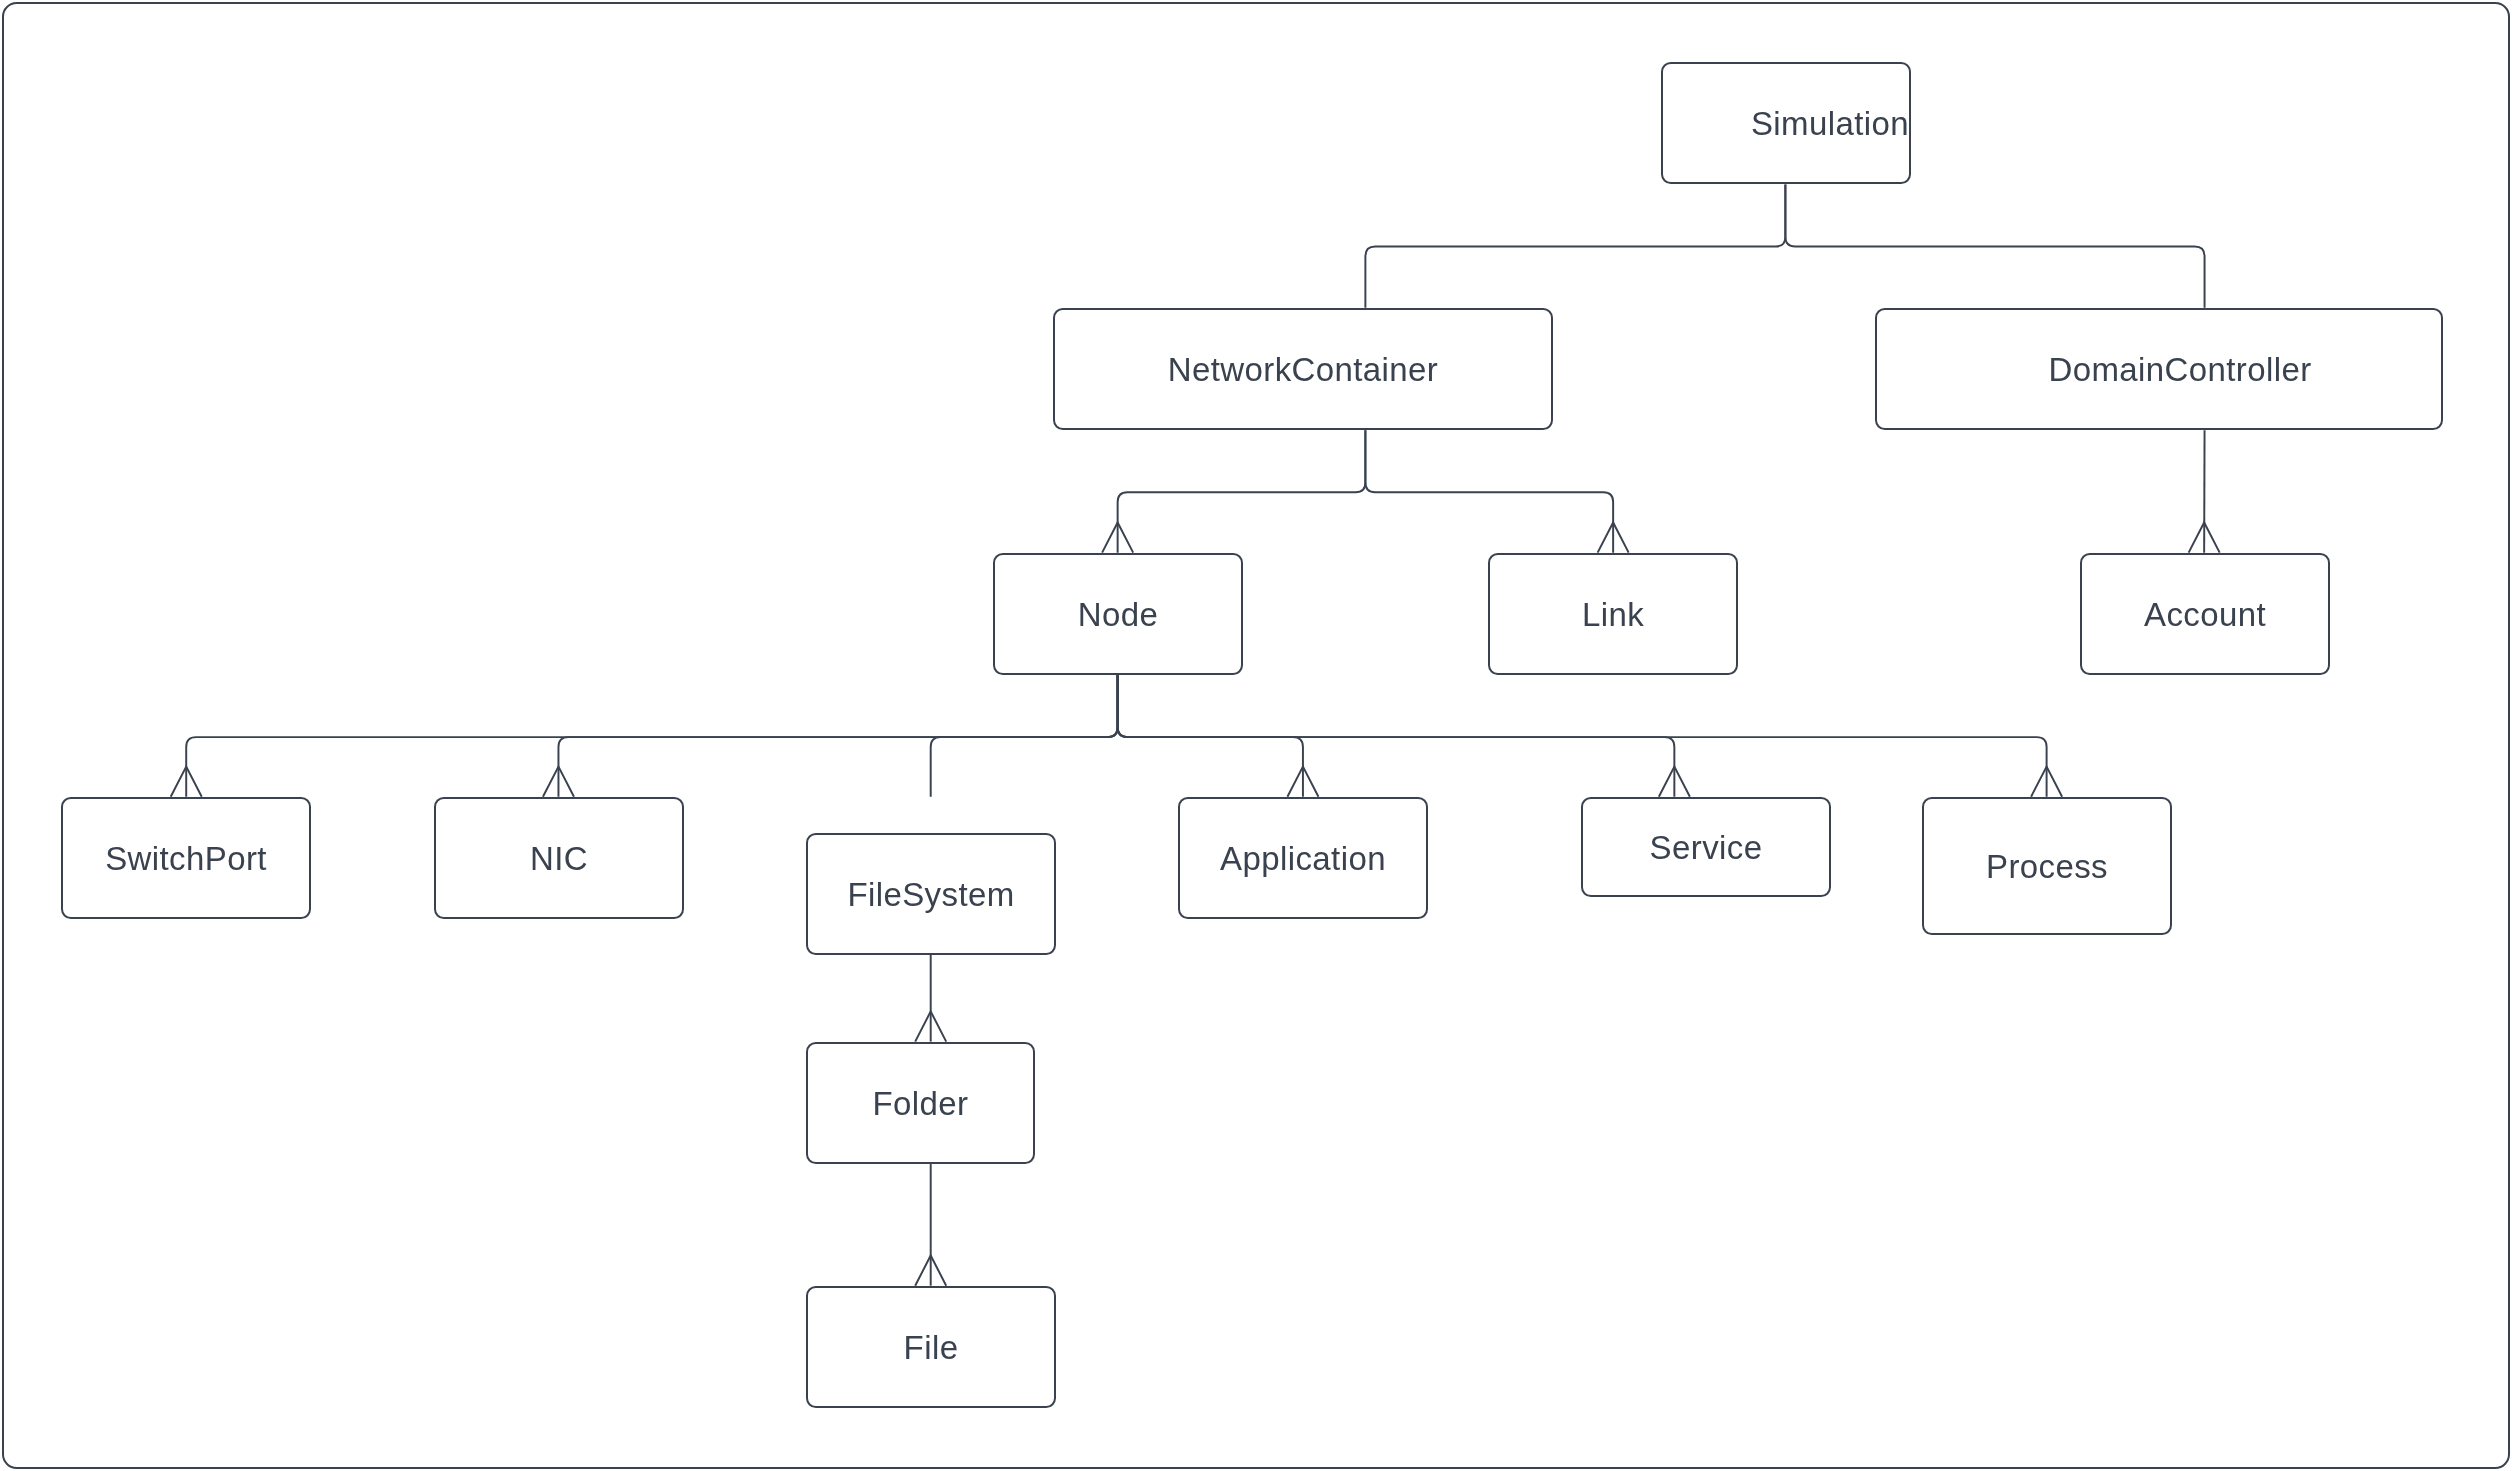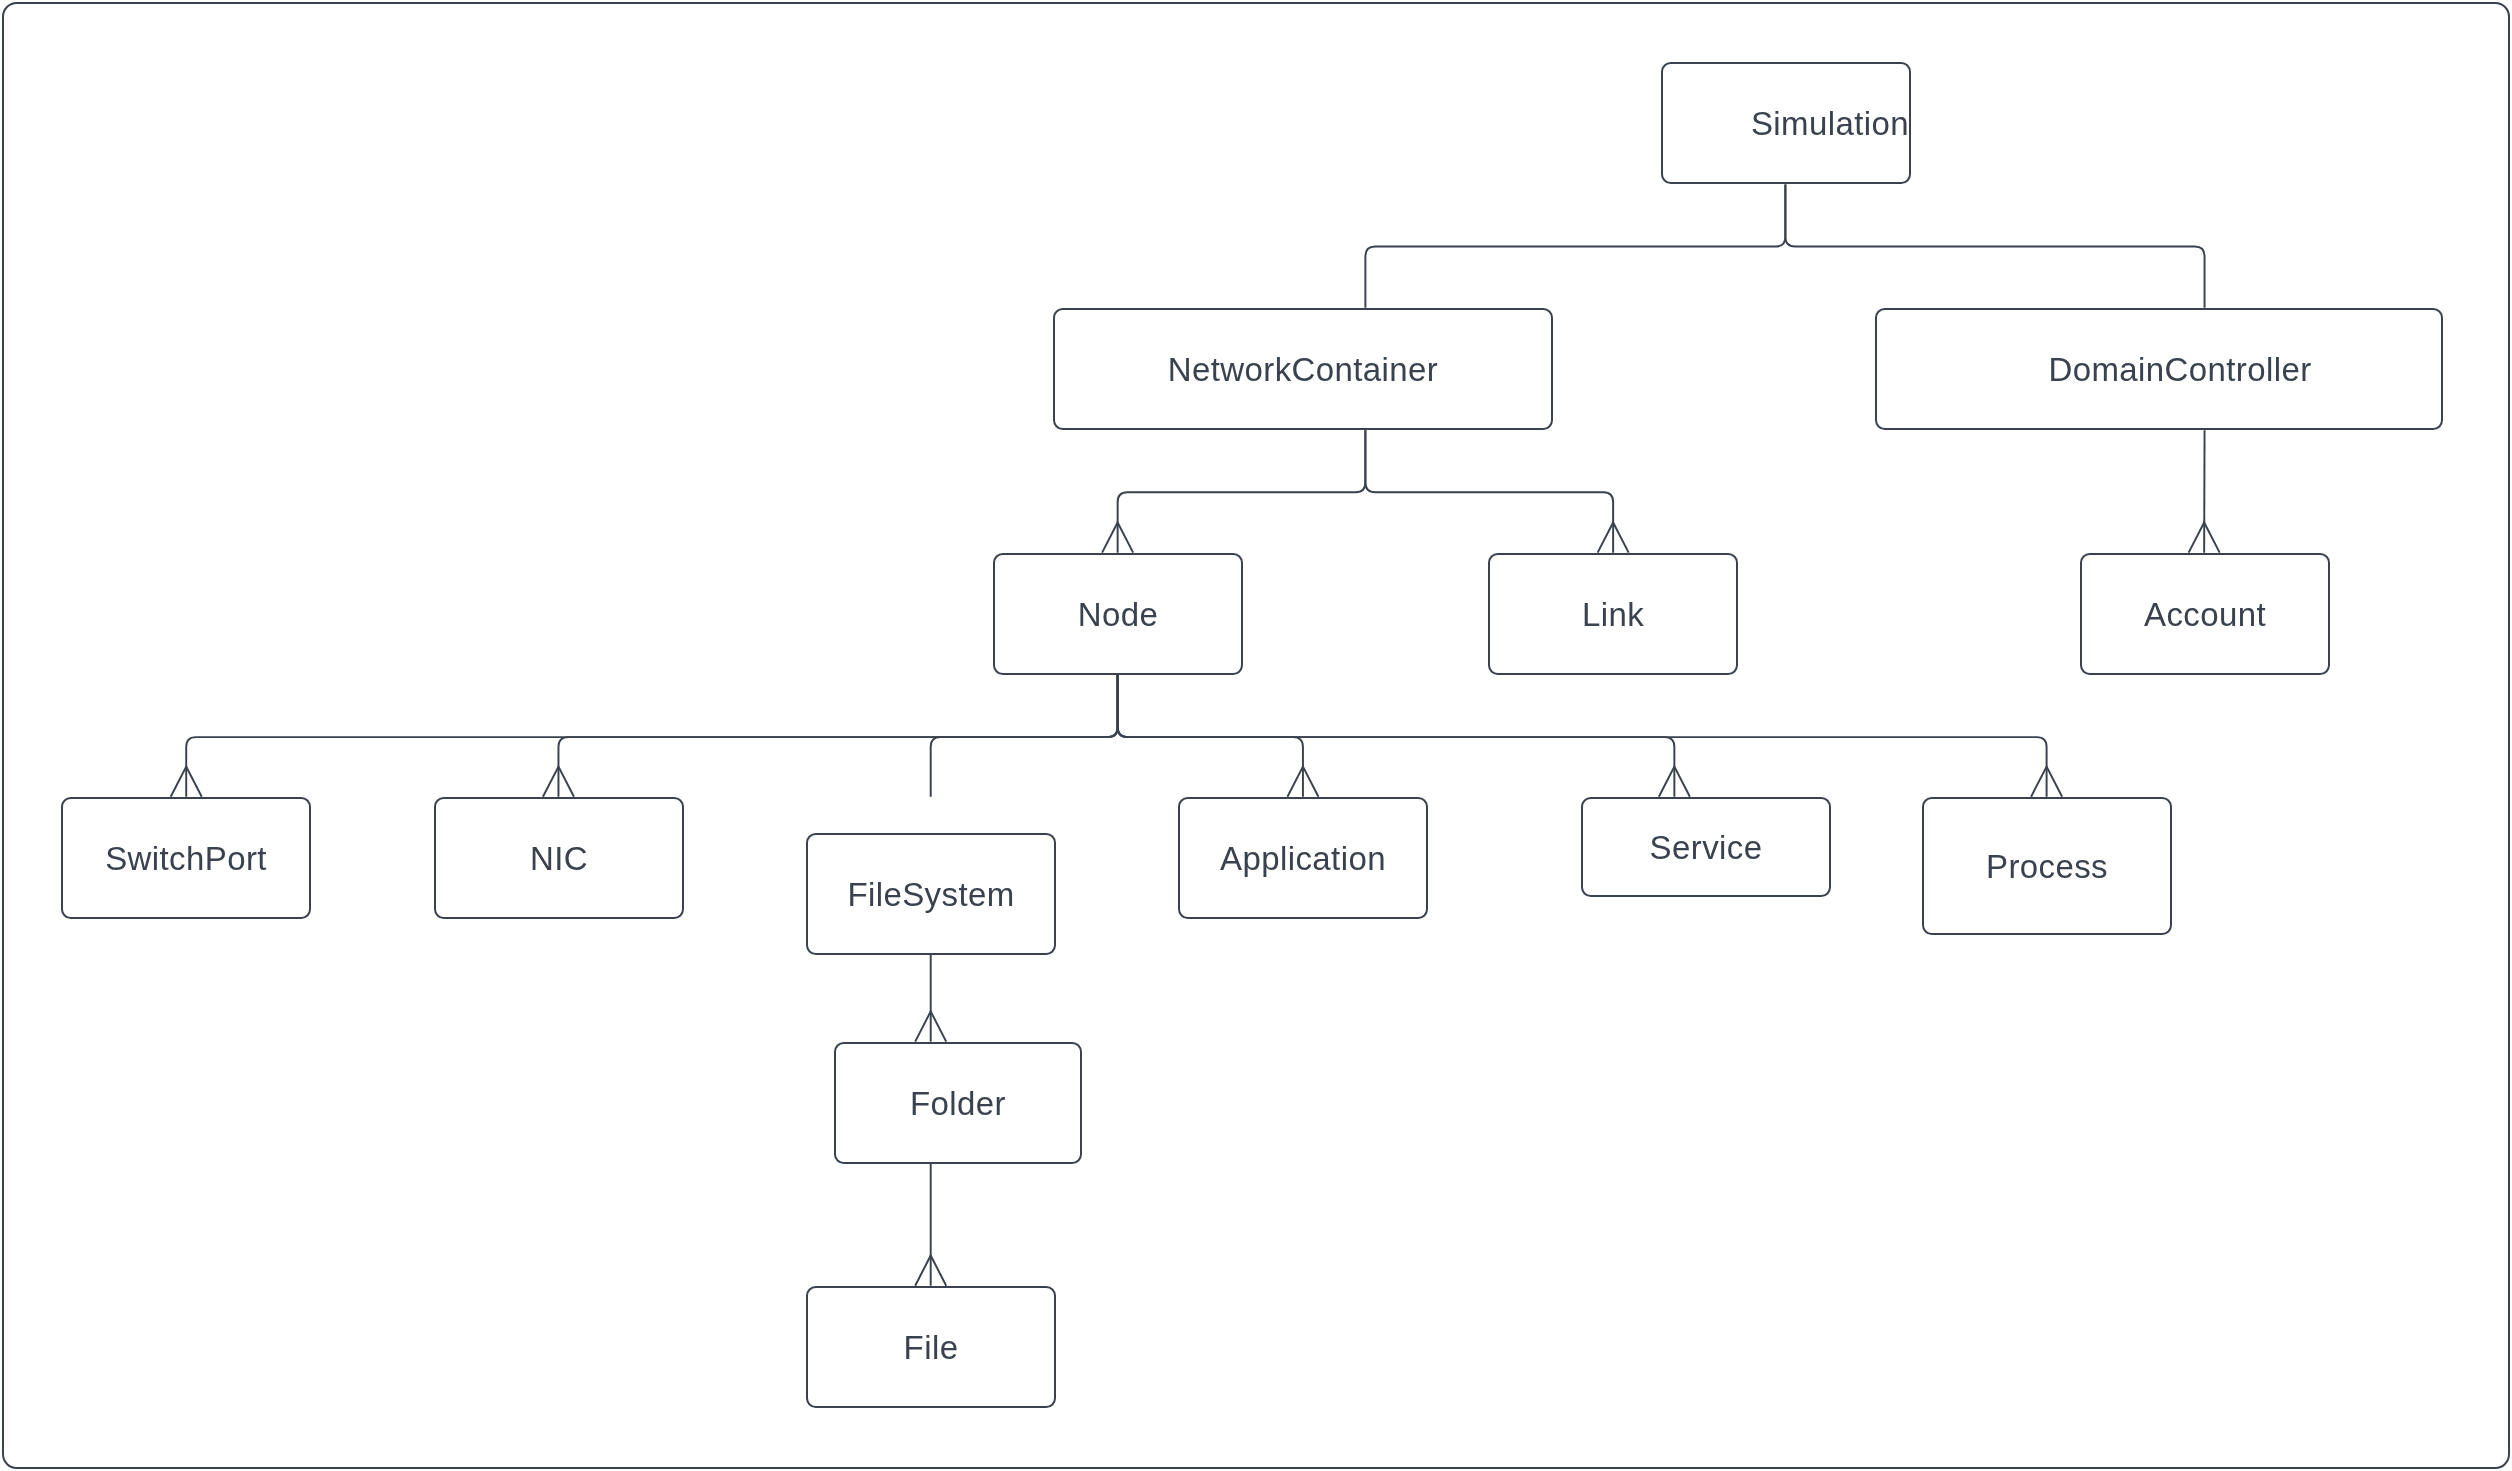--- a/index.html
+++ b/index.html
@@ -120,21 +120,21 @@
       </div>
       <div class="node-box" style="left: 1178px; top: 797px; width: 250px; height: 122px;">
         <span class="node-label">Application</span>
       </div>
       <div class="node-box" style="left: 1550px; top: 797px; width: 250px; height: 100px; margin-left: 31px;">
         <span class="node-label">Service</span>
       </div>
       <div class="node-box" style="left: 1922px; top: 797px; width: 250px; height: 138px;">
         <span class="node-label">Process</span>
       </div>
-      <div class="node-box" style="left: 806px; top: 1042px; width: 248px; height: 122px; margin-left: 28px;">
+      <div class="node-box" style="left: 806px; top: 1042px; width: 229px; height: 122px;">
         <span class="node-label">Folder</span>
       </div>
       <div class="node-box" style="left: 806px; top: 1286px; width: 250px; height: 122px;">
         <span class="node-label">File</span>
       </div>
     </div>
   <div class="canvas-border" style="border-color: rgb(57, 66, 78);"></div>
 </div>
 
 

